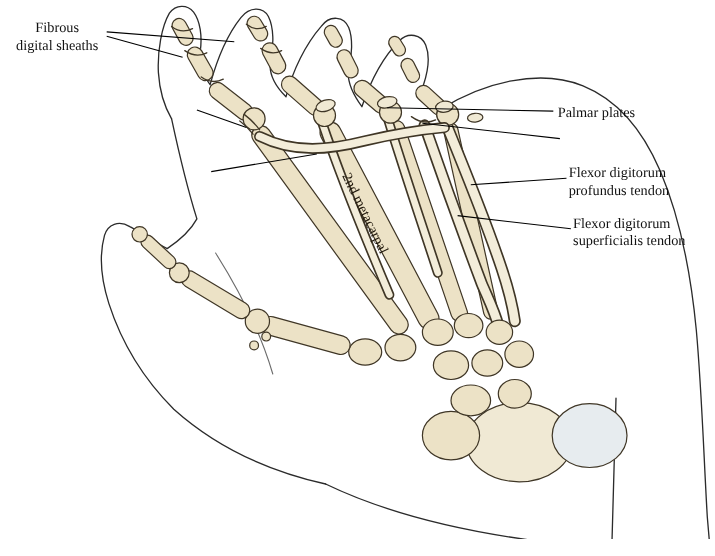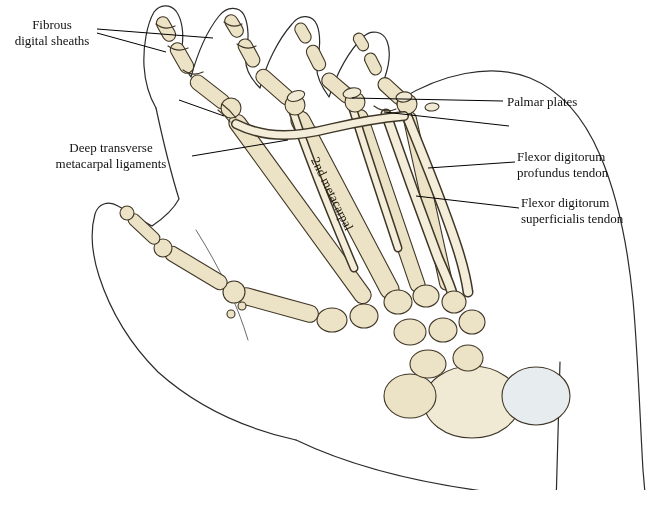--- a/index.html
+++ b/index.html
@@ -163,22 +163,20 @@
       <line class="leader" x1="509" y1="126" x2="384" y2="112"></line>
       <line class="leader" x1="515" y1="162" x2="428" y2="168"></line>
       <line class="leader" x1="519" y1="208" x2="416" y2="196"></line>
     </g>
   </svg>
 
   <div class="label center" style="left:6px; top:17px; width:92px;">Fibrous
 digital sheaths</div>
 
 
-  <div class="label center" style="left:30px; top:140px; width:162px;">Deep transverse
-metacarpal ligaments</div>
 
   <div class="label" style="left:507px; top:94px;">Palmar plates</div>
 
 
   <div class="label" style="left:517px; top:149px;">Flexor digitorum
 profundus tendon</div>
 
   <div class="label" style="left:521px; top:195px;">Flexor digitorum
 superficialis tendon</div>
 

